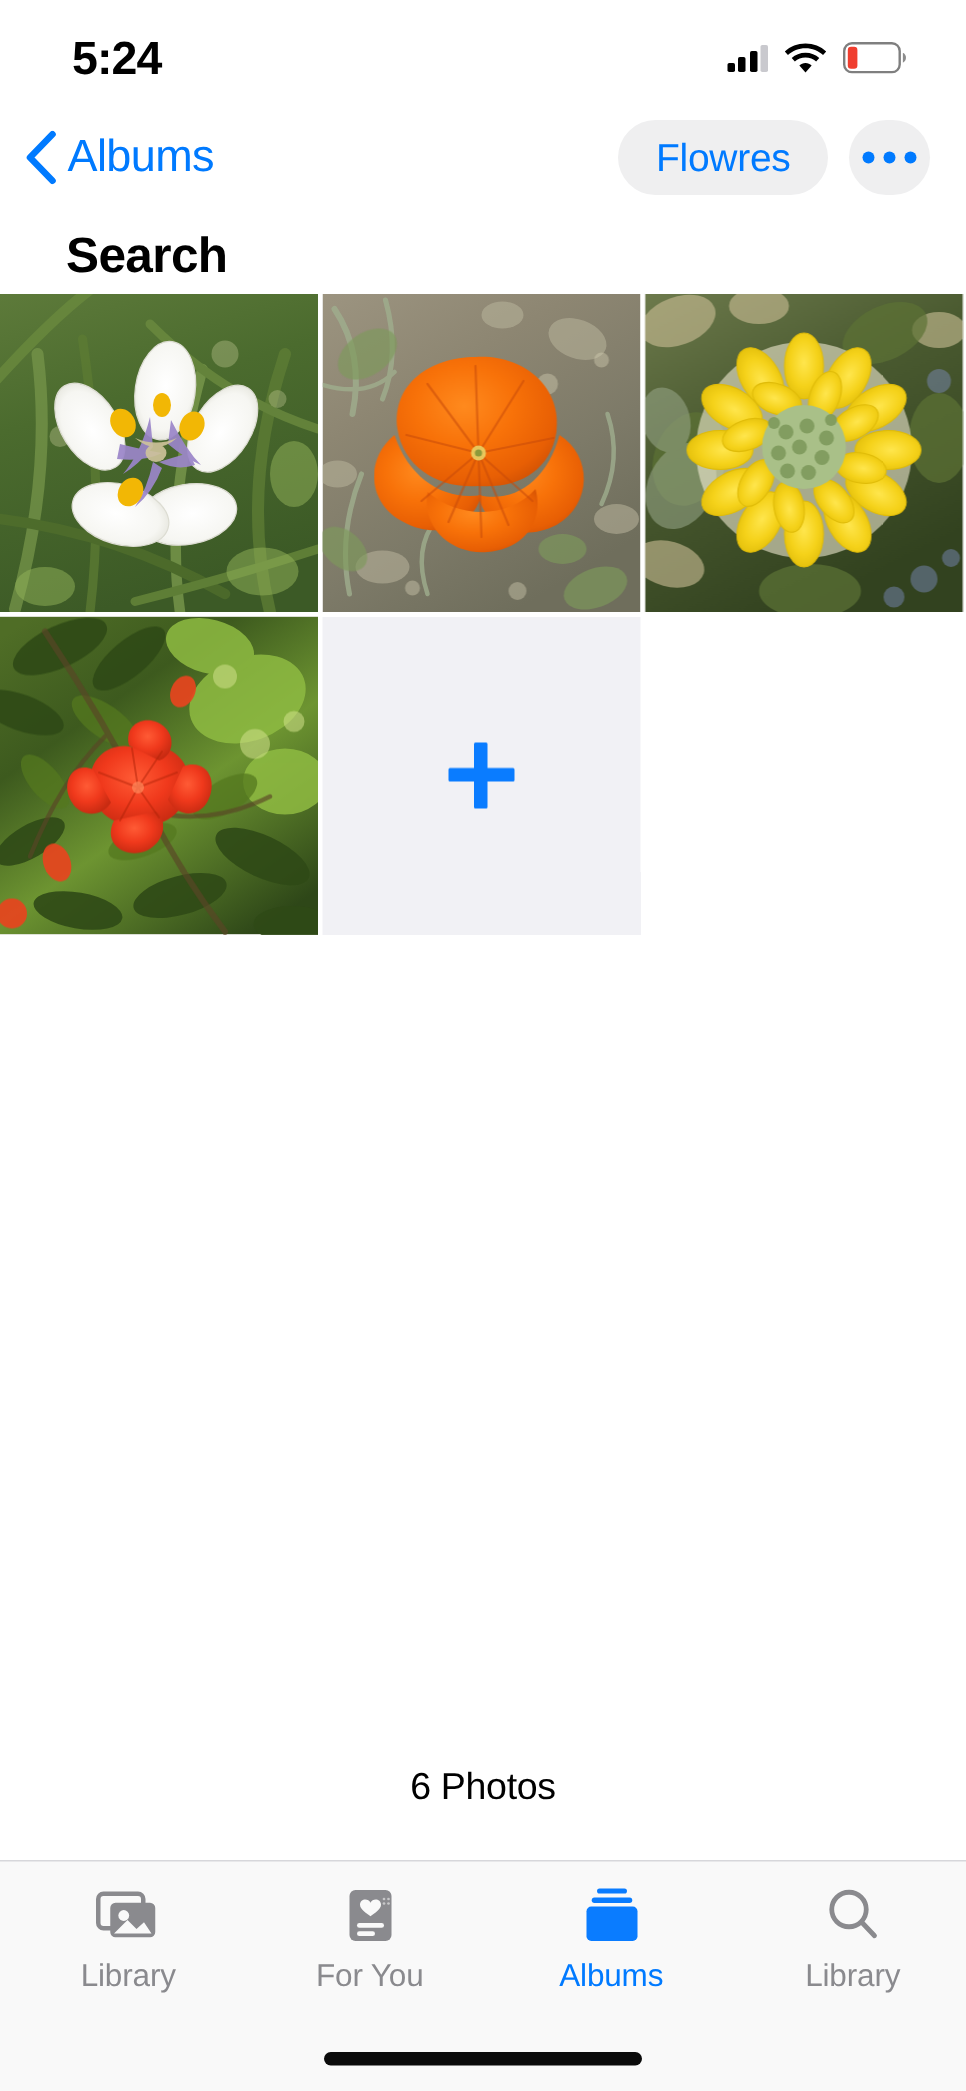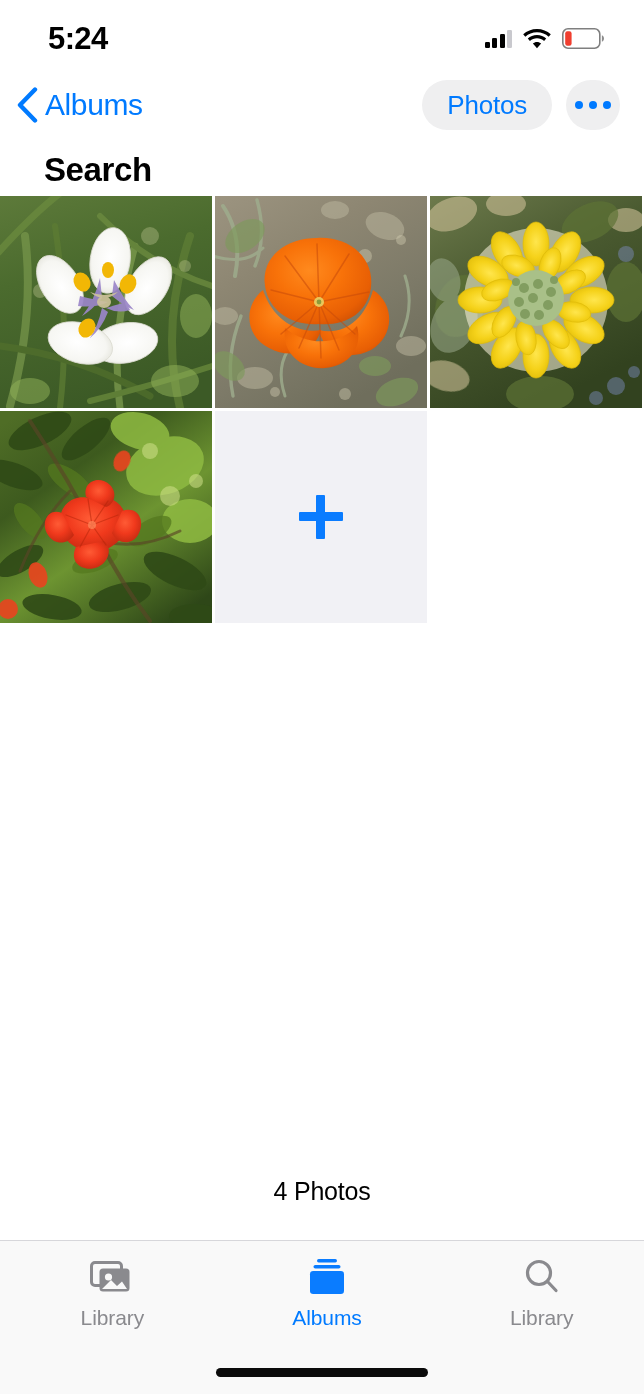--- a/index.html
+++ b/index.html
@@ -258,21 +258,21 @@
   <div class="nav-bar">
     <div class="nav-back">
       <svg width="22" height="36" viewBox="0 0 22 36">
         <path d="M19 2.5L4 18l15 15.5" fill="none" stroke="#007AFF" stroke-width="4.4" stroke-linecap="round" stroke-linejoin="round"></path>
       </svg>
       <span class="nav-back-label">Albums</span>
     </div>
 
     <div class="nav-actions">
       <div class="pill pill-select">
-        <span>Photos</span>
+        <span>Flowres</span>
       </div>
       <div class="pill pill-more">
         <span class="dots">
             <i></i>
             <i></i>
             <i></i>
           </span>
       </div>
     </div>
   </div>
@@ -576,36 +576,53 @@
     </div>
 
     <div class="cell cell-add">
       <span class="plus"></span>
     </div>
 
   </div>
 
   <div class="spacer"></div>
 
-  <div class="photo-count">4 Photos</div>
+  <div class="photo-count">6 Photos</div>
 
   <div class="tab-bar">
 
     <div class="tab">
       <span class="tab-icon">
         <svg width="44" height="38" viewBox="0 0 44 38">
           <rect x="1.5" y="4.5" width="30" height="23" rx="3.5" fill="none" stroke="#8A8A8E" stroke-width="3"></rect>
           <rect x="9.5" y="10.5" width="30" height="23" rx="3.5" fill="#8A8A8E"></rect>
           <circle cx="18.5" cy="19" r="3.6" fill="#F9F9F9"></circle>
           <path d="M12 31 L21 22 L27 28 L32 23.5 L37 31 Z" fill="#F9F9F9"></path>
         </svg>
       </span>
       <span class="tab-label">Library</span>
     </div>
 
+    <div class="tab">
+      <span class="tab-icon">
+        <svg width="40" height="40" viewBox="0 0 40 40">
+          <rect x="6" y="3" width="28" height="34" rx="4" fill="#8A8A8E"></rect>
+          <path d="M20 17.5c-1.6-3.4-7-2.6-7 1.4 0 3 4.2 5.6 7 7.6 2.8-2 7-4.6 7-7.6 0-4-5.4-4.8-7-1.4z" fill="#F9F9F9" transform="translate(0,-6) scale(1)"></path>
+          <rect x="11" y="25" width="18" height="3.2" rx="1.6" fill="#F9F9F9"></rect>
+          <rect x="11" y="30.5" width="12" height="3.2" rx="1.6" fill="#F9F9F9"></rect>
+          <g fill="#F9F9F9" opacity="0.55">
+            <circle cx="29" cy="9" r="0.9"></circle>
+              <circle cx="32" cy="9" r="0.9"></circle>
+            <circle cx="29" cy="12" r="0.9"></circle>
+              <circle cx="32" cy="12" r="0.9"></circle>
+          </g>
+        </svg>
+      </span>
+      <span class="tab-label">For You</span>
+    </div>
 
     <div class="tab active">
       <span class="tab-icon">
         <svg width="44" height="40" viewBox="0 0 44 40">
           <rect x="12" y="2" width="20" height="3.4" rx="1.7" fill="#0A7CFF"></rect>
           <rect x="8.5" y="8" width="27" height="3.6" rx="1.8" fill="#0A7CFF"></rect>
           <rect x="5" y="14" width="34" height="23" rx="3.2" fill="#0A7CFF"></rect>
         </svg>
       </span>
       <span class="tab-label">Albums</span>

